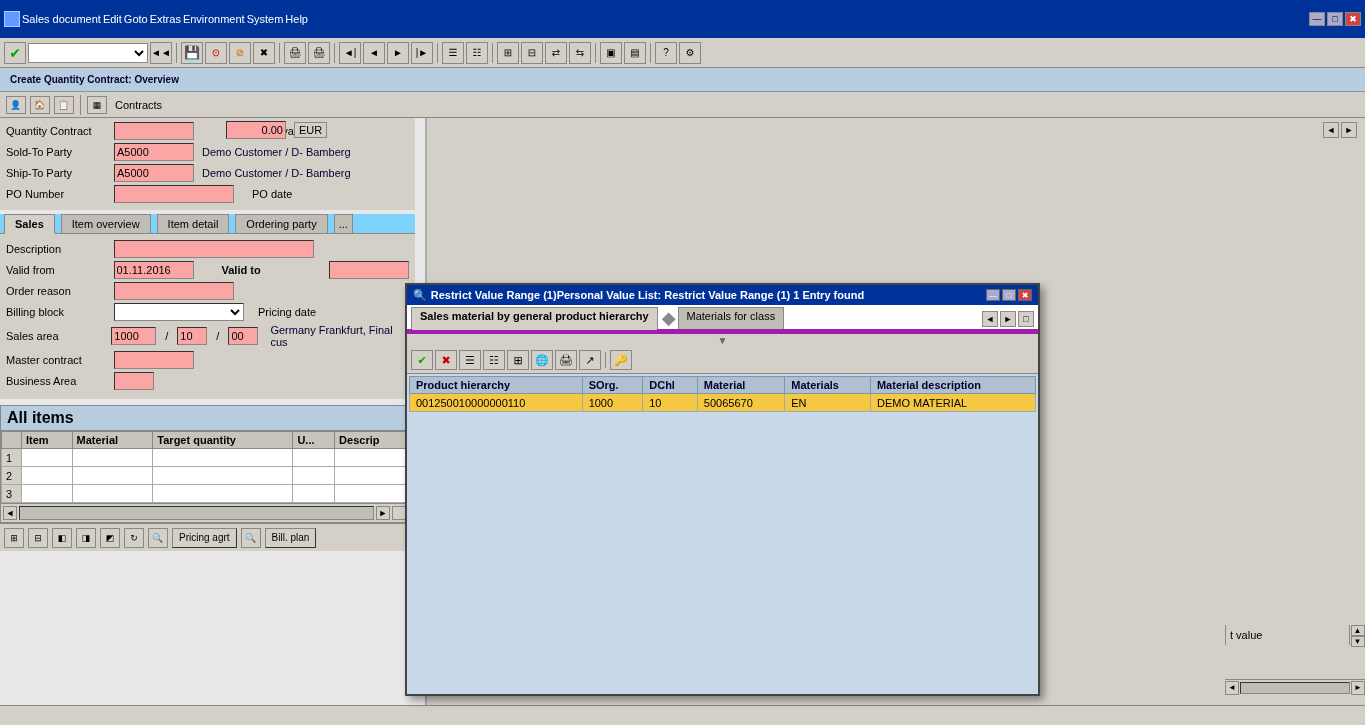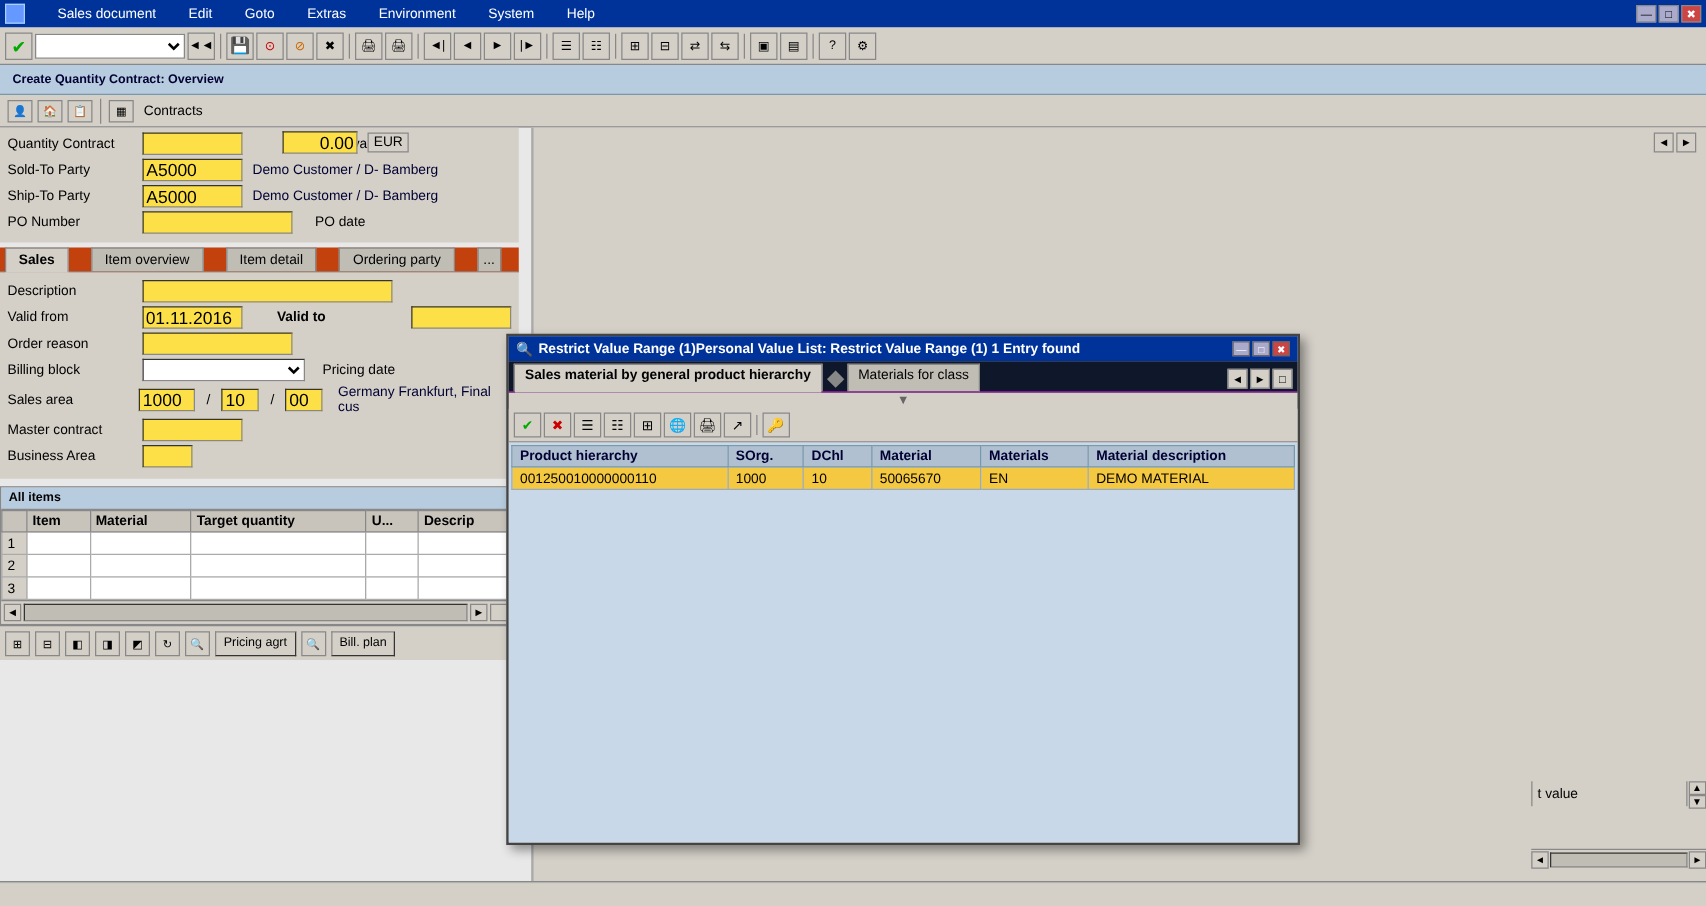--- a/index.html
+++ b/index.html
@@ -5,22 +5,22 @@
     * { box-sizing: border-box; margin: 0; padding: 0; }
     body { font-family: Arial, sans-serif; font-size: 11px; background: #e8e8e8; overflow: hidden; width: 1365px; height: 725px; }
 
     
     .menu-bar {
       background: #003399;
       color: white;
       display: flex;
       align-items: center;
       padding: 2px 4px;
-      height: 22px;
-      gap: 26px;
+      height: 38px;
+      gap: 2px;
     }
     .menu-bar span { cursor: pointer; font-size: 11px; }
     .window-controls { margin-left: auto; display: flex; gap: 2px; }
     .win-btn { width: 16px; height: 14px; background: #aaaacc; border: 1px solid #888; display: flex; align-items: center; justify-content: center; cursor: pointer; font-size: 9px; color: #000; }
 
     
     .toolbar {
       background: #d4d0c8;
       border-bottom: 1px solid #888;
       padding: 2px 4px;
@@ -79,32 +79,32 @@
     .form-row {
       display: flex;
       align-items: center;
       margin-bottom: 3px;
       gap: 8px;
     }
     .form-label { width: 100px; font-size: 11px; color: #000; }
     .form-input {
       height: 18px;
       border: 1px inset #888;
-      background: #fde047;
-      font-size: 14px;
+      background: #fca5a5;
+      font-size: 11px;
       padding: 1px 2px;
     }
     .form-input-sm { width: 80px; }
     .form-value { font-size: 11px; color: #000033; }
 
     
     .tabs-bar {
       display: flex;
-      gap: 16px;
-      background: #c2410c;
+      gap: 4px;
+      background: #7dd3fc;
       border-bottom: 1px solid #888;
       padding: 0 4px;
       margin-top: 4px;
     }
     .tab {
       padding: 3px 10px;
       background: #c0bdb5;
       border: 1px solid #888;
       border-bottom: none;
       cursor: pointer;
@@ -127,21 +127,21 @@
     
     .items-panel {
       background: #d4d0c8;
       margin-top: 6px;
       border: 1px solid #888;
     }
     .items-header {
       background: #b8cce0;
       padding: 3px 6px;
       font-weight: bold;
-      font-size: 10px;
+      font-size: 16px;
       border-bottom: 1px solid #888;
     }
     .items-table {
       width: 100%;
       border-collapse: collapse;
       font-size: 11px;
     }
     .items-table th {
       background: #c8c4bc;
       border: 1px solid #888;
@@ -179,23 +179,23 @@
       align-items: center;
       justify-content: space-between;
       height: 20px;
     }
     .modal-titlebar-title { font-size: 11px; font-weight: bold; }
     .modal-titlebar-controls { display: flex; gap: 2px; }
     .modal-btn { width: 14px; height: 12px; background: #aaaacc; border: 1px solid #666; cursor: pointer; font-size: 8px; display: flex; align-items: center; justify-content: center; }
 
     
     .modal-tabs {
-      background: #0f172a;
-      display: flex;
-      border-bottom: 1px solid #a21caf;
+      background: #ffffff;
+      display: flex;
+      border-bottom: 5px solid #a21caf;
       padding: 2px 4px 0;
     }
     .modal-tab {
       padding: 2px 8px;
       background: #c0bdb5;
       border: 1px solid #888;
       border-bottom: none;
       cursor: pointer;
       font-size: 11px;
       margin-right: 2px;

